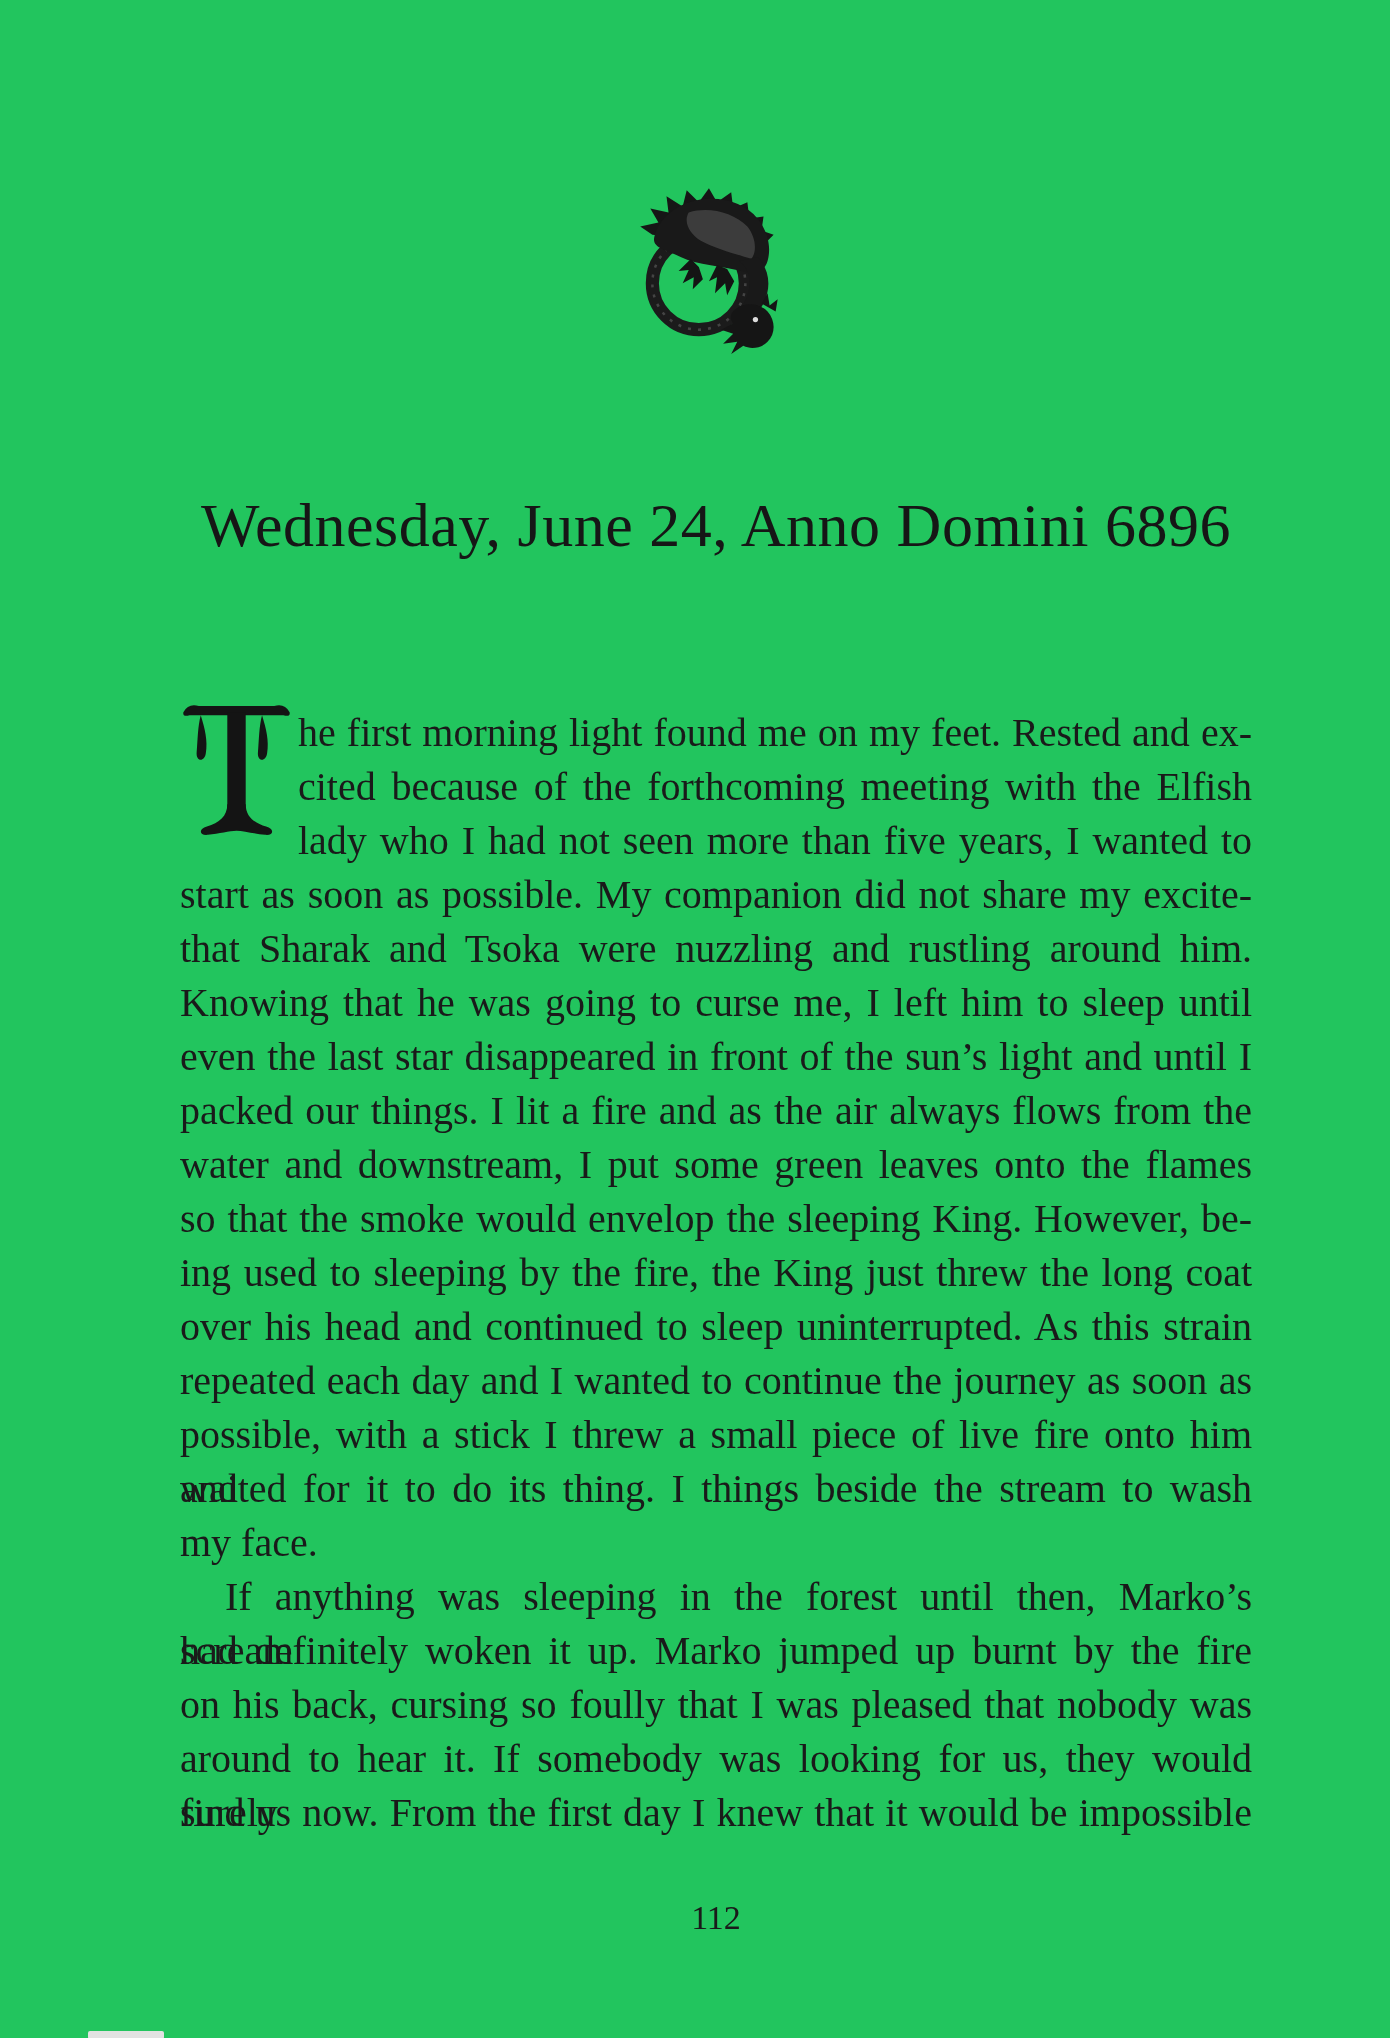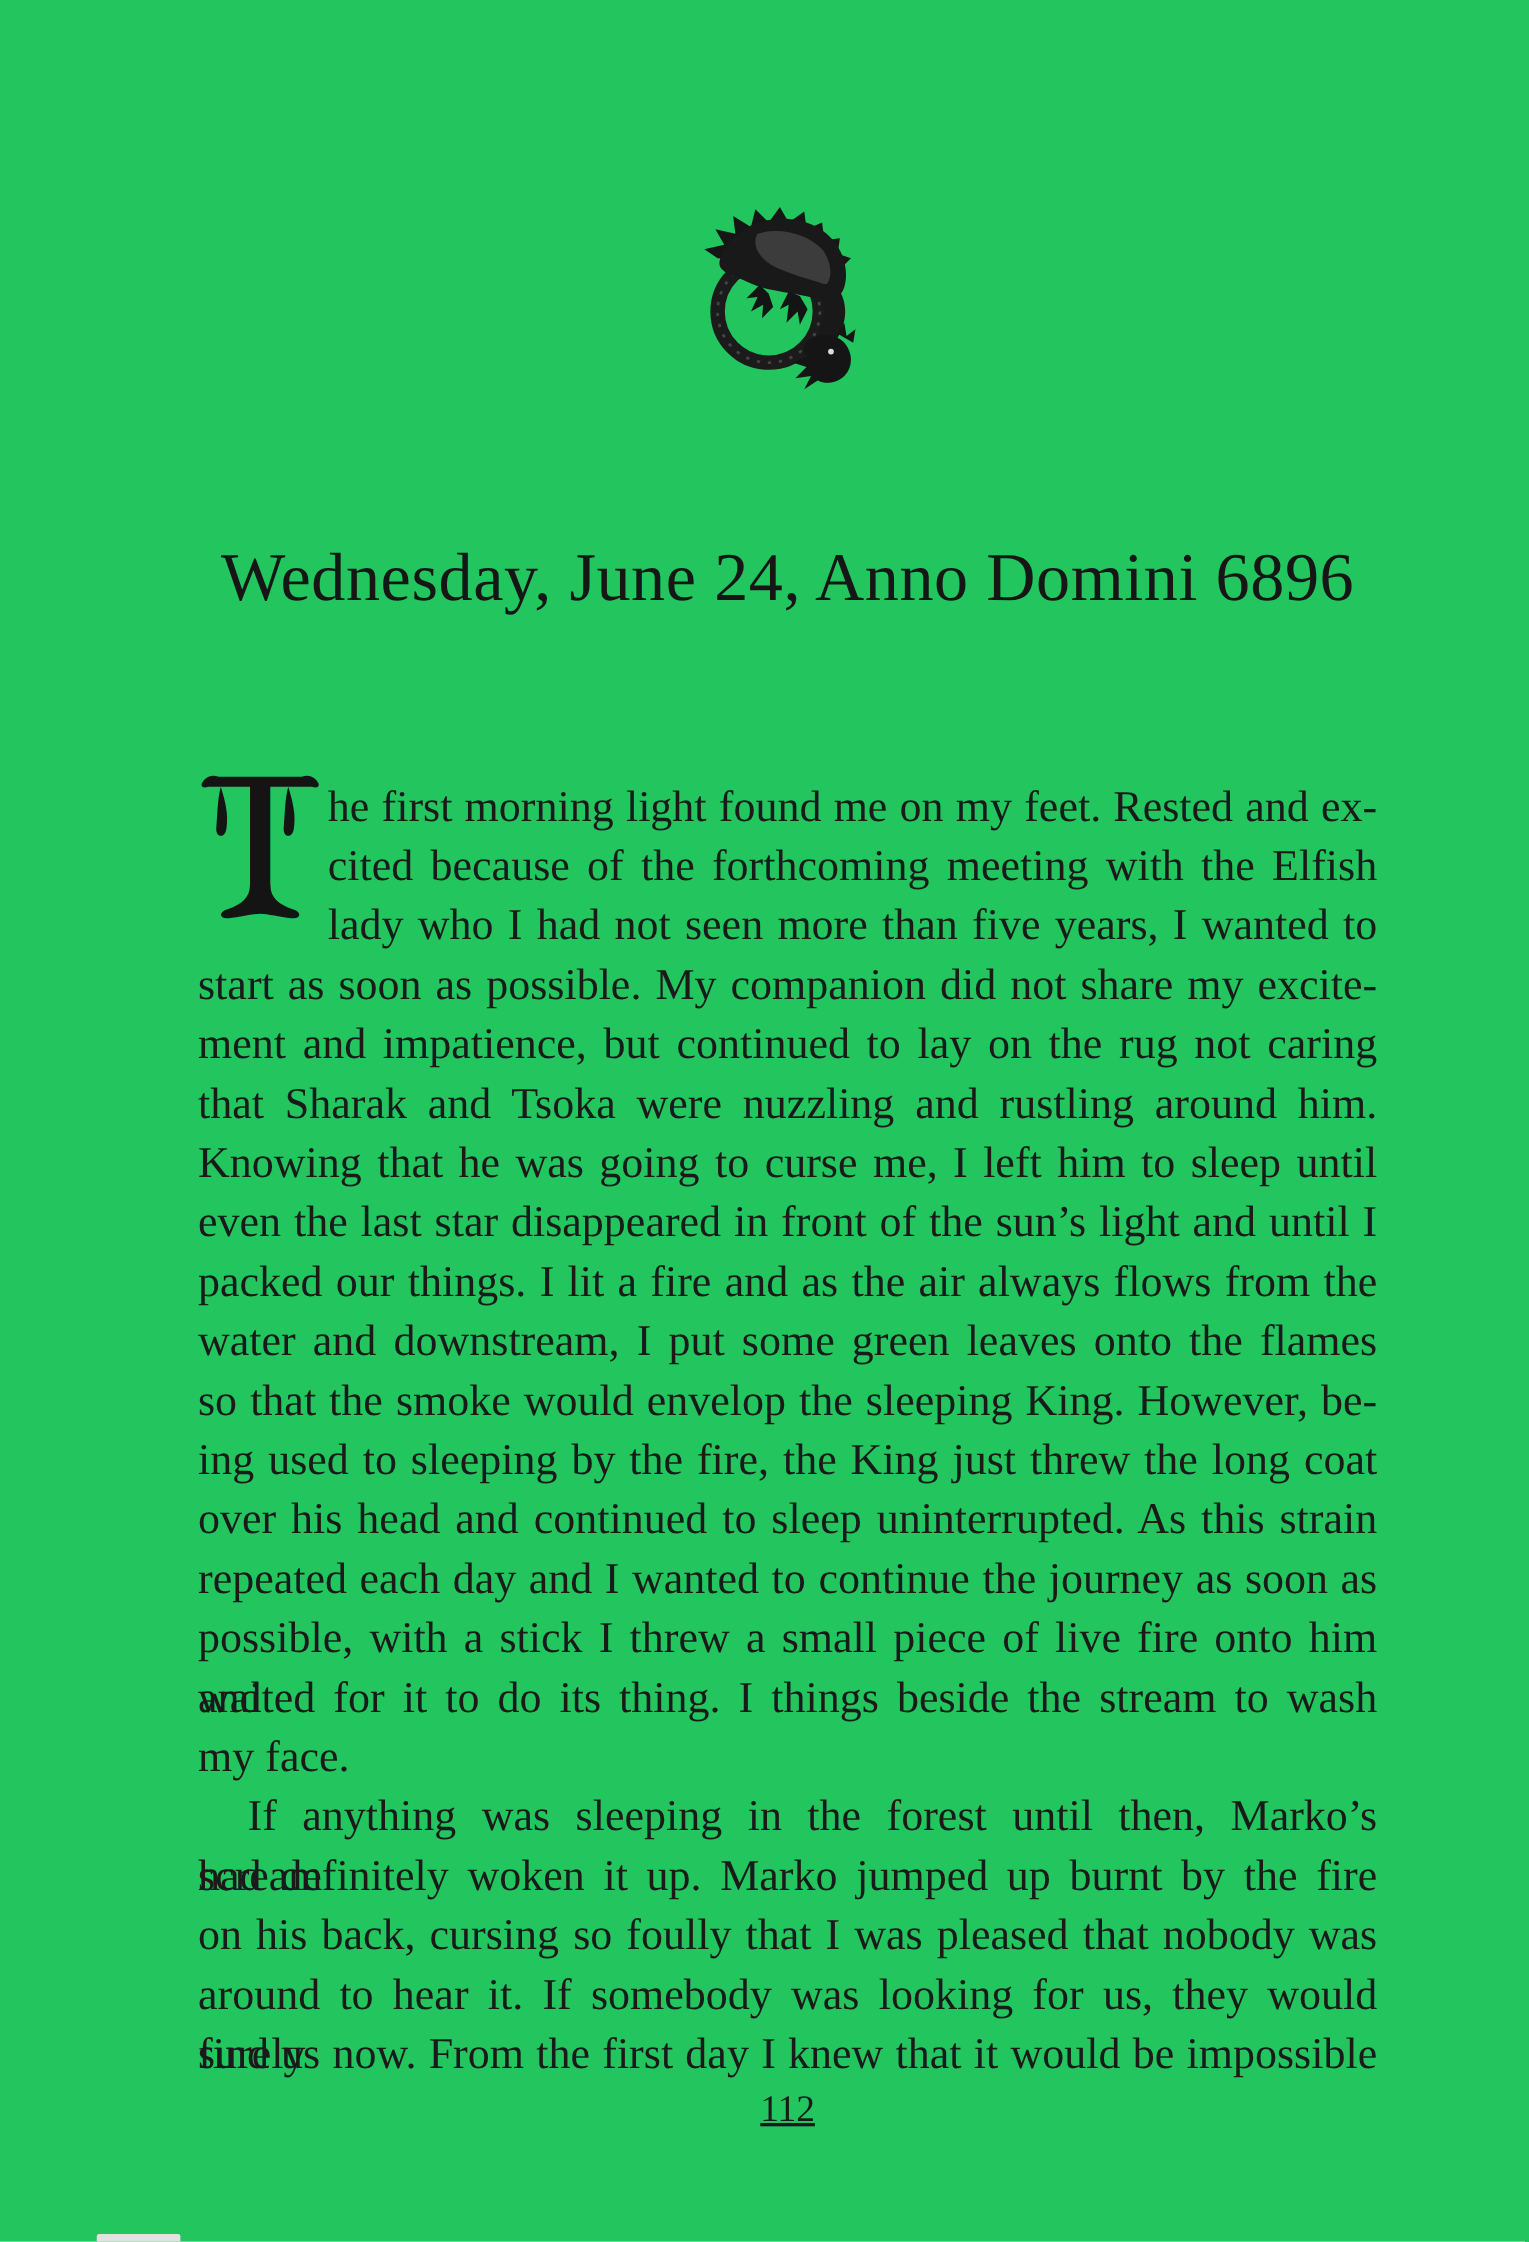--- a/index.html
+++ b/index.html
@@ -67,21 +67,20 @@
   .line.indent { text-indent: 45px; }   
 
   .page-number {
     position: absolute;
     left: 180px;
     top: 1899px;
     width: 1072px;
     text-align: center;
     font-size: 34px;
     color: #1a1a1a;
-    text-decoration: underline;
   }
 
   
   .scan-artifact {
     position: absolute;
     left: 88px;
     top: 2031px;
     width: 76px;
     height: 8px;
     background: #e2e2e2;
@@ -122,21 +121,20 @@
     <path d="M80 13 C84 26 87 38 85 50 C84 59 75 59 76 49 C77 38 77 24 80 13 Z" fill="#141414"></path>
     <rect x="46" y="10" width="18" height="96" fill="#141414"></rect>
     <path d="M46 100 C46 112 38 118 26 122 C18 124 18 131 27 130 C38 129 48 126 55 126 C62 126 72 129 83 130 C92 131 92 124 84 122 C72 118 64 112 64 100 Z" fill="#141414"></path>
   </svg>
 
   <div class="body-text">
     <div class="line cap">he first morning light found me on my feet. Rested and ex-</div>
     <div class="line cap">cited because of the forthcoming meeting with the Elfish</div>
     <div class="line cap">lady who I had not seen more than five years, I wanted to</div>
     <div class="line">start as soon as possible. My companion did not share my excite-</div>
-    <div class="line">ment and impatience, but continued to lay on the rug not caring</div>
     <div class="line">that Sharak and Tsoka were nuzzling and rustling around him.</div>
     <div class="line">Knowing that he was going to curse me, I left him to sleep until</div>
     <div class="line">even the last star disappeared in front of the sun’s light and until I</div>
     <div class="line">packed our things. I lit a fire and as the air always flows from the</div>
     <div class="line">water and downstream, I put some green leaves onto the flames</div>
     <div class="line">so that the smoke would envelop the sleeping King. However, be-</div>
     <div class="line">ing used to sleeping by the fire, the King just threw the long coat</div>
     <div class="line">over his head and continued to sleep uninterrupted. As this strain</div>
     <div class="line">repeated each day and I wanted to continue the journey as soon as</div>
     <div class="line">possible, with a stick I threw a small piece of live fire onto him and</div>

